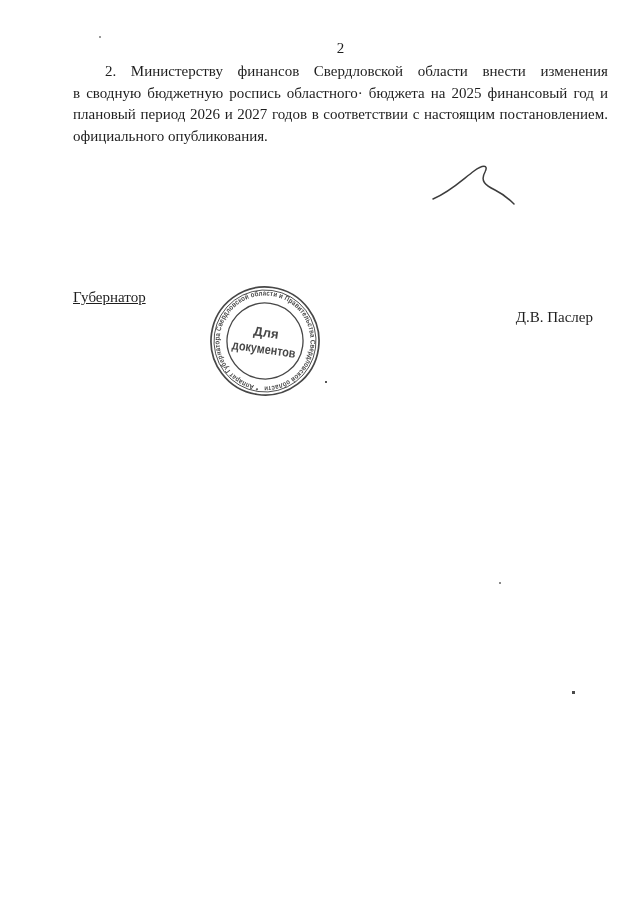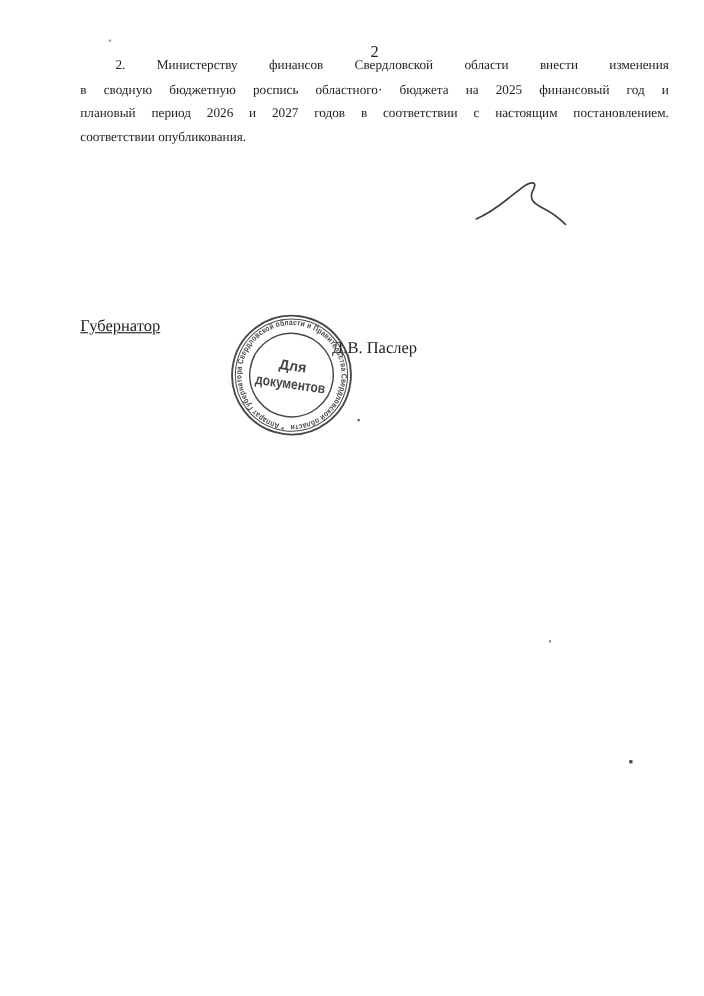--- a/index.html
+++ b/index.html
@@ -14,42 +14,42 @@
   }
   #page-num {
     position: absolute;
     left: 73px; top: 40px;
     width: 535px;
     text-align: center;
     font-size: 15px;
   }
   #doc-lines {
     position: absolute;
-    left: 73px; top: 49px;
+    left: 73px; top: 61px;
     width: 535px;
-    font-size: 12px;
+    font-size: 15px;
     line-height: 21.5px;
   }
   .ln { text-align: justify; text-align-last: justify; white-space: normal; }
   .ln.natural { text-align: left; text-align-last: left; }
   .ln.ind { text-indent: 32px; }
   .sig-line {
     position: absolute;
     left: 73px;
     font-size: 15px;
     white-space: nowrap;
     text-decoration: underline;
   }
   #sig-title-1 { top: 289px; }
   #sig-title-2 { top: 311px; }
   #sig-name {
     position: absolute;
-    left: 73px; top: 309px;
+    left: 58px; top: 309px;
     width: 535px;
-    text-align: center;
+    text-align: right;
     font-size: 15px;
   }
   #stamp {
     position: absolute;
     left: 208px; top: 284px;
     width: 114px; height: 114px;
     opacity: 0.88;
   }
   #stamp text {
     font-family: "Liberation Sans", sans-serif;
@@ -70,21 +70,21 @@
 <body>
 
 <div id="page">
 
   <div id="page-num">2</div>
 
   <div id="doc-lines">
     <div class="ln ind">2. Министерству финансов Свердловской области внести изменения</div>
     <div class="ln">в сводную бюджетную роспись областного· бюджета на 2025 финансовый год и</div>
     <div class="ln">плановый период 2026 и 2027 годов в соответствии с настоящим постановлением.</div>
-    <div class="ln natural">соответствии опубликования.</div>
+    <div class="ln natural">официального опубликования.</div>
   </div>
 
   <div id="sig-title-1" class="sig-line">Губернатор</div>
   <div id="sig-name">Д.В. Паслер</div>
 
   <svg id="stamp" viewBox="0 0 114 114">
     <g transform="rotate(8 57 57)">
       <circle cx="57" cy="57" r="54" fill="none" stroke-width="1.7" stroke="#2e2e2e"></circle>
       <circle cx="57" cy="57" r="51" fill="none" stroke-width="0.9" stroke="#2e2e2e"></circle>
       <circle cx="57" cy="57" r="38" fill="none" stroke-width="1.3" stroke="#2e2e2e"></circle>

